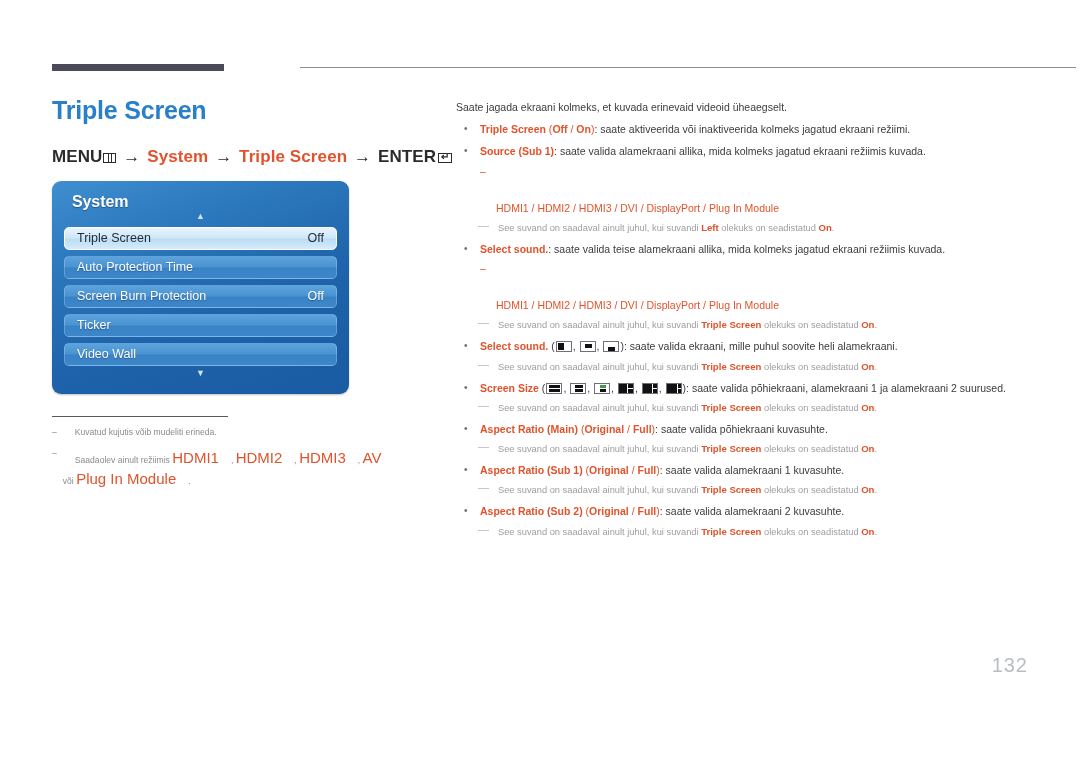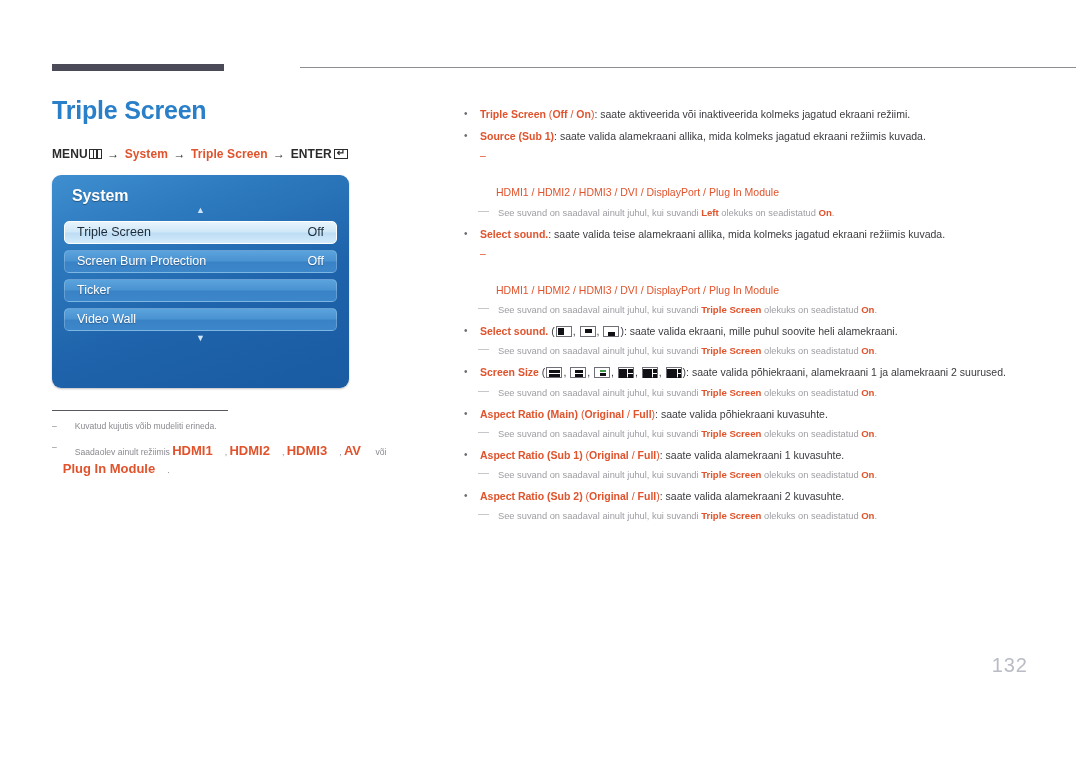--- a/index.html
+++ b/index.html
@@ -19,21 +19,21 @@
 
   
   .left-col { position:absolute; left:52px; top:96px; width:350px; }
 
   .page-title {
     font-size:25px; font-weight:bold; color:#2a7fc9;
     letter-spacing:-0.2px; margin:0; line-height:1.15;
   }
 
   .menu-path {
-    margin-top:22px; font-size:12px; color:#2b2b2b; font-weight:bold;
+    margin-top:22px; font-size:17px; color:#2b2b2b; font-weight:bold;
     white-space:nowrap; letter-spacing:0.1px;
   }
   .menu-path .accent { color:#e0532c; }
   .menu-path .arrow { color:#2b2b2b; font-weight:normal; padding:0 2px; }
   .glyph-menu {
     display:inline-block; width:13px; height:10px; border:1.4px solid #2b2b2b;
     position:relative; vertical-align:-1px; margin-left:1px;
   }
   .glyph-menu::before, .glyph-menu::after {
     content:""; position:absolute; top:0; bottom:0; width:1.4px; background:#2b2b2b;
@@ -75,21 +75,21 @@
   }
   .osd-row .val { font-size:12.5px; }
 
   
   .note-rule { margin-top:22px; width:176px; height:1px; background:#58585f; }
   .note {
     margin-top:10px; font-size:8.6px; color:#8a8a90; line-height:1.35;
     display:flex; gap:6px; align-items:flex-start;
   }
   .note .dash { color:#8a8a90; }
-  .note b { color:#e0532c; font-weight:bold; font-size:13px; }
+  .note b { color:#e0532c; font-weight:normal; font-size:15px; }
   .note .plain { color:#8a8a90;margin-left:12px; }
 
   
   .right-col { position:absolute; left:456px; top:100px; width:580px; }
 
   .lead { font-size:10.5px; color:#3b3b40; line-height:1.45; }
 
   .bullet-row {
     display:flex; gap:0; margin-top:7px; font-size:10.5px; line-height:1.45;
   }
@@ -171,20 +171,24 @@
 
     <div class="osd">
       <div class="osd-title">System</div>
       <div class="osd-arrow up">▲</div>
 
       <div class="osd-row selected">
         <span>Triple Screen</span>
         <span class="val">Off</span>
       </div>
       <div class="osd-row">
+        <span>Auto Protection Time</span>
+        <span class="val"></span>
+      </div>
+      <div class="osd-row">
         <span>Screen Burn Protection</span>
         <span class="val">Off</span>
       </div>
       <div class="osd-row">
         <span>Ticker</span>
         <span class="val"></span>
       </div>
       <div class="osd-row">
         <span>Video Wall</span>
         <span class="val"></span>
@@ -202,20 +206,21 @@
 
     <div class="note">
       <span class="dash">–</span>
       <span><span class="plain">Saadaolev ainult režiimis </span><b>HDMI1</b><span class="plain">, </span><b>HDMI2</b><span class="plain">, </span><b>HDMI3</b><span class="plain">, </span><b>AV</b><span class="plain"> või </span><b>Plug In Module</b><span class="plain">.</span></span>
     </div>
 
   </div>
 
   <div class="right-col">
 
+    <div class="lead">Saate jagada ekraani kolmeks, et kuvada erinevaid videoid üheaegselt.</div>
 
     <div class="bullet-row">
       <span class="mark">•</span>
       <span class="body"><b class="o">Triple Screen</b><span class="ol"> (</span><b class="o">Off</b><span class="ol"> / </span><b class="o">On</b><span class="ol">)</span><span class="gray">: saate aktiveerida või inaktiveerida kolmeks jagatud ekraani režiimi.</span></span>
     </div>
 
     <div class="bullet-row">
       <span class="mark">•</span>
       <span class="body"><b class="o">Source (Sub 1)</b><span class="gray">: saate valida alamekraani allika, mida kolmeks jagatud ekraani režiimis kuvada.</span></span>
     </div>

